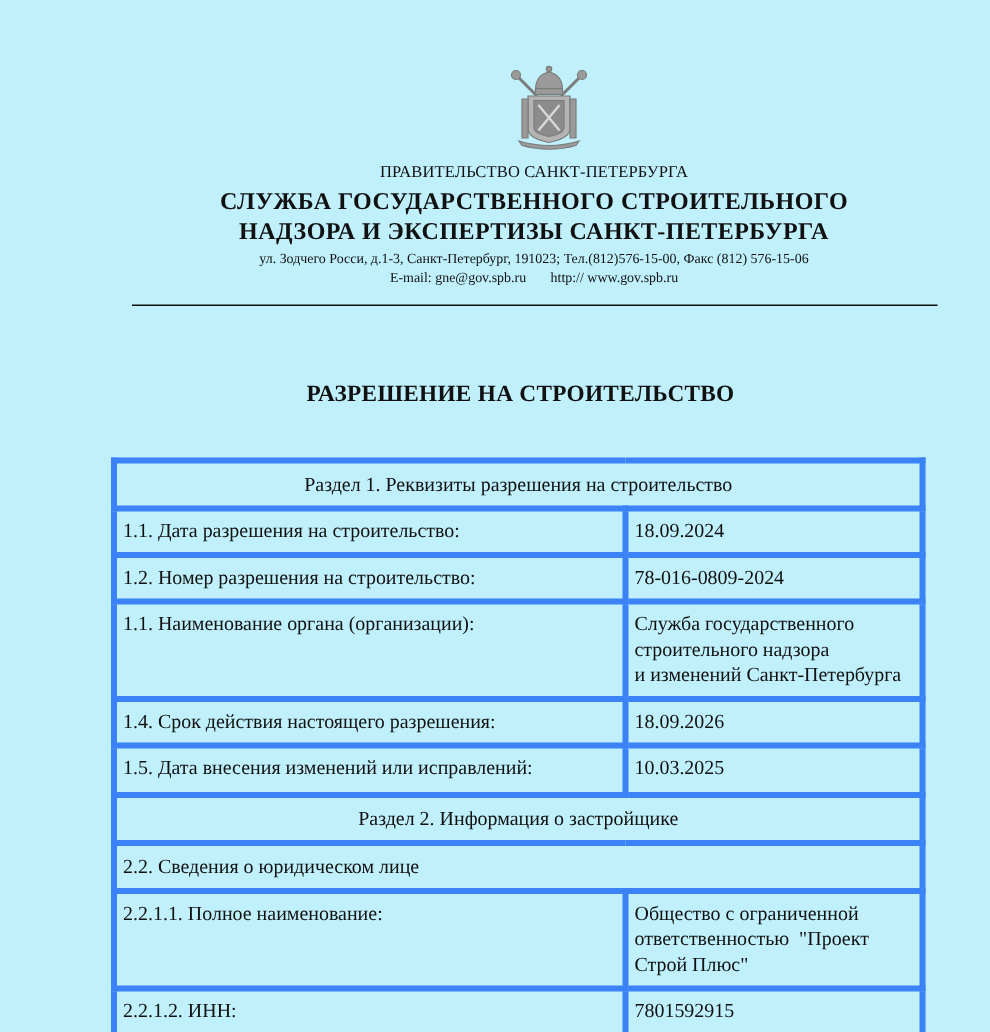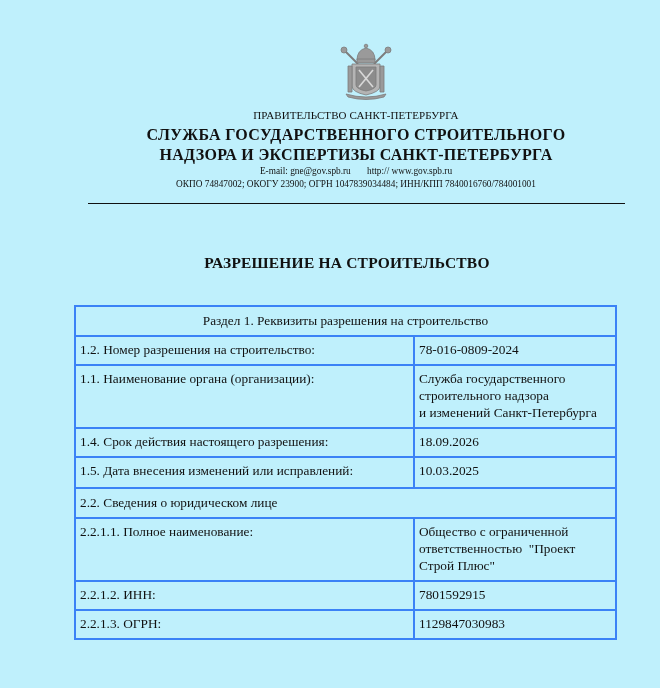--- a/index.html
+++ b/index.html
@@ -66,21 +66,21 @@
     table.permit {
       position: absolute;
       left: 74px;
       top: 305px;
       width: 543px;
       border-collapse: collapse;
       font-size: 13.3px;
       line-height: 17px;
     }
     table.permit td {
-      border: 2px solid #3b82f6;
+      border: 4px solid #3b82f6;
       padding: 4px 4px 6px 4px;
       vertical-align: top;
     }
     table.permit td.label {
       width: 329px;
     }
     table.permit td.section {
       text-align: center;
       padding: 5px 4px 6px 4px;
     }
@@ -113,52 +113,59 @@
     <path d="M10 24 L14 24 L14 50 L10 50 Z"></path>
     <path d="M42 24 L46 24 L46 50 L42 50 Z"></path>
     <path d="M8 52 Q28 58 48 52 L46 55 Q28 60 10 55 Z"></path>
   </g>
 </svg>
 
 <div class="header">
   <div class="gov-title">ПРАВИТЕЛЬСТВО САНКТ-ПЕТЕРБУРГА</div>
   <div class="service-title">СЛУЖБА ГОСУДАРСТВЕННОГО СТРОИТЕЛЬНОГО</div>
   <div class="service-title">НАДЗОРА И ЭКСПЕРТИЗЫ САНКТ-ПЕТЕРБУРГА</div>
+  <div class="small-line" style="margin-top:2px;">ул. Зодчего Росси, д.1-3, Санкт-Петербург, 191023; Тел.(812)576-15-00, Факс (812) 576-15-06</div>
   <div class="small-line">E-mail: gne@gov.spb.ru       http:// www.gov.spb.ru</div>
-  <div class="small-line">ОКПО 74847002; ОКОГУ 23900; ОГРН 1047839034484; ИНН/КПП 7840016760/784001001</div>
 </div>
 
 <div class="header-rule"></div>
 
 <div class="doc-title">РАЗРЕШЕНИЕ НА СТРОИТЕЛЬСТВО</div>
 
 <table class="permit">
   <tbody>
     <tr>
       <td class="section" colspan="2">Раздел 1. Реквизиты разрешения на строительство</td>
+    </tr>
+    <tr>
+      <td class="label">1.1. Дата разрешения на строительство:</td>
+      <td>18.09.2024</td>
     </tr>
     <tr>
       <td class="label">1.2. Номер разрешения на строительство:</td>
       <td>78-016-0809-2024</td>
     </tr>
     <tr>
       <td class="label">1.1. Наименование органа (организации):</td>
       <td class="multiline">
         <span>Служба государственного</span>
         <span>строительного надзора</span>
         <span>и изменений Санкт-Петербурга</span>
       </td>
     </tr>
     <tr>
       <td class="label">1.4. Срок действия настоящего разрешения:</td>
       <td>18.09.2026</td>
     </tr>
     <tr>
       <td class="label" style="padding-bottom:8px;">1.5. Дата внесения изменений или исправлений:</td>
       <td>10.03.2025</td>
+    </tr>
+    <tr>
+      <td class="section" colspan="2">Раздел 2. Информация о застройщике</td>
     </tr>
     <tr>
       <td class="full" colspan="2">2.2. Сведения о юридическом лице</td>
     </tr>
     <tr>
       <td class="label">2.2.1.1. Полное наименование:</td>
       <td class="multiline">
         <span>Общество с ограниченной</span>
         <span style="white-space:pre;">ответственностью  "Проект</span>
         <span>Строй Плюс"</span>

